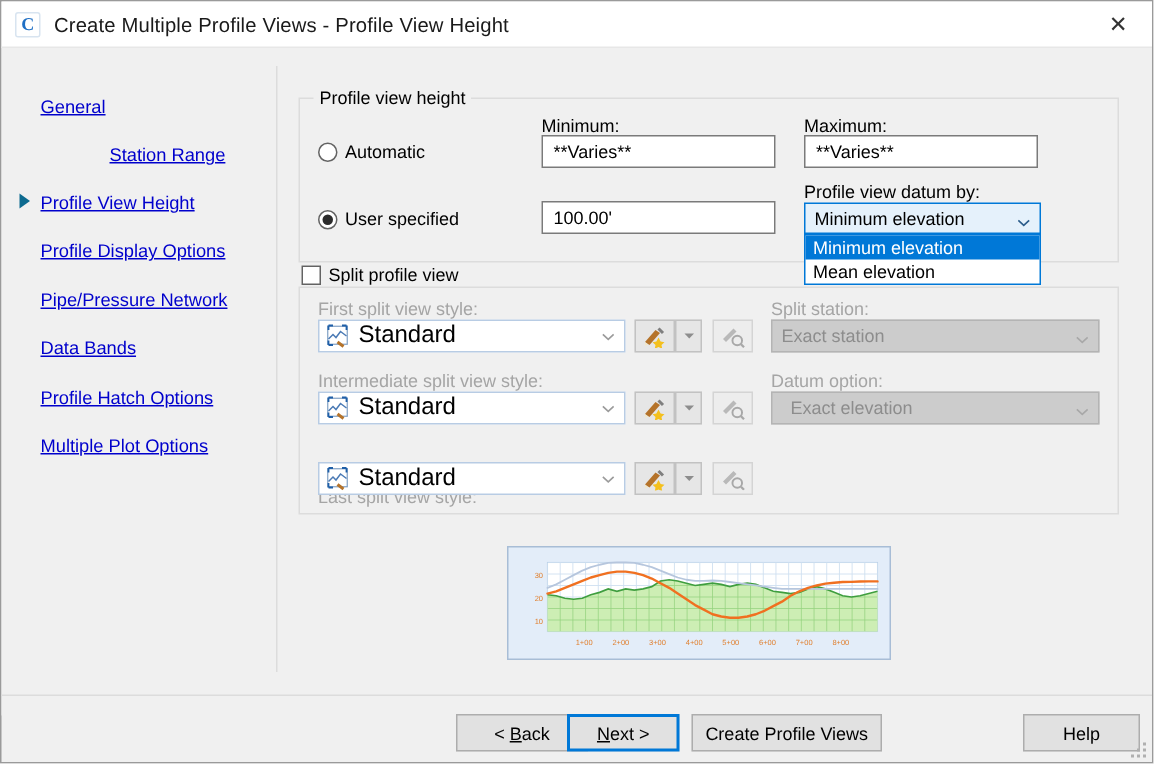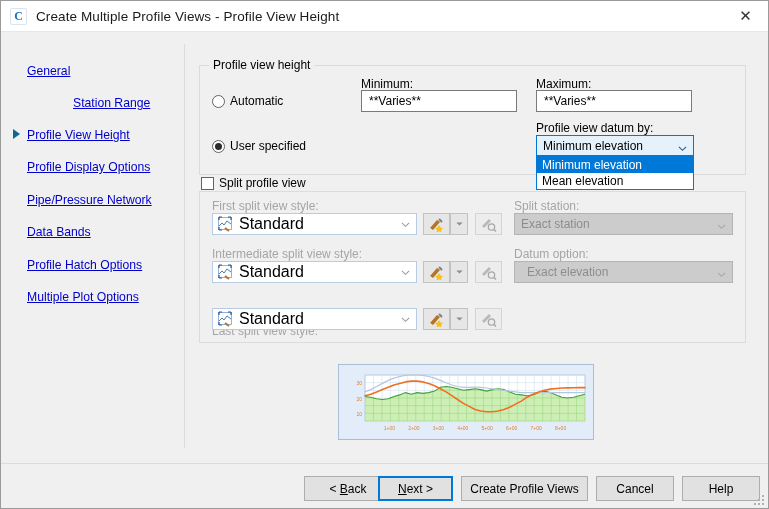--- a/index.html
+++ b/index.html
@@ -199,20 +199,21 @@
     <span class="radio checked"></span>
     <span>User specified</span>
   </div>
 
   <div class="fieldlabel" style="left:360px; top:76px;">Minimum:</div>
   <div class="textinput" style="left:360px; top:89px; width:156px; height:22px;">**Varies**</div>
 
   <div class="fieldlabel" style="left:535px; top:76px;">Maximum:</div>
   <div class="textinput" style="left:535px; top:89px; width:156px; height:22px;">**Varies**</div>
 
+  <div class="textinput" style="left:360px; top:133px; width:156px; height:22px;">100.00'</div>
 
   <div class="fieldlabel" style="left:535px; top:120px;">Profile view datum by:</div>
   <div class="combo focused" style="left:535px; top:134px; width:158px; height:21px;">
     <span>Minimum elevation</span>
     <span class="arrow">
       <svg class="chev" viewBox="0 0 10 10">
           <path d="M1 3.2 L5 7 L9 3.2" stroke="#2b5c8a" stroke-width="1.2" fill="none"></path>
         </svg>
     </span>
   </div>
@@ -470,23 +471,20 @@
 
   <div class="btn" style="left:303px; top:475px; width:88px;">
     <span>&lt; <u>B</u>ack</span>
   </div>
   <div class="btn default" style="left:377px; top:475px; width:75px;">
     <span><u>N</u>ext &gt;</span>
   </div>
   <div class="btn" style="left:460px; top:475px; width:127px;">
     <span>Create Profile Views</span>
   </div>
-  <div class="btn" style="left:595px; top:475px; width:78px;">
-    <span>Cancel</span>
-  </div>
   <div class="btn" style="left:681px; top:475px; width:78px;">
     <span>Help</span>
   </div>
 
   <div class="grip">
     <svg width="12" height="12" viewBox="0 0 12 12">
       <g fill="#b0b0b0">
         <rect x="9" y="9" width="2" height="2"></rect>
           <rect x="5" y="9" width="2" height="2"></rect>
         <rect x="9" y="5" width="2" height="2"></rect>

